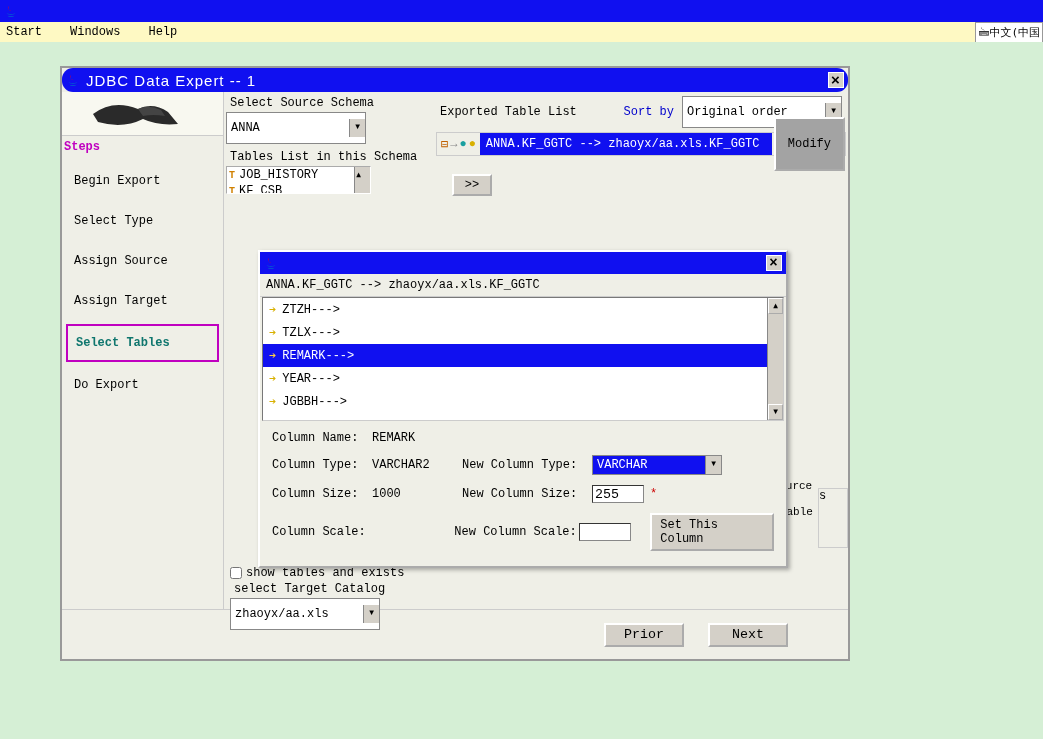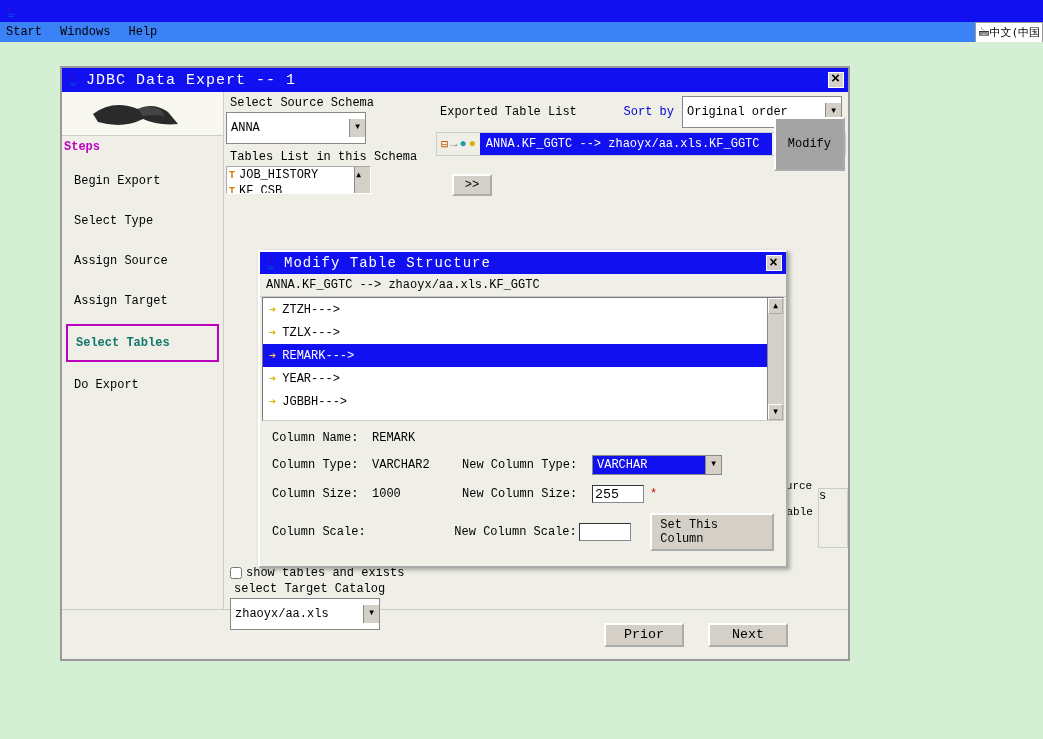--- a/index.html
+++ b/index.html
@@ -22,27 +22,27 @@
   font-family: "Courier New", monospace;
   font-size: 15px;
   letter-spacing: 1px;
 }
 .java-icon {
   width: 14px; height: 14px; margin-right: 6px;
   display: inline-flex; align-items: center; justify-content: center;
 }
 .java-icon svg { width: 14px; height: 14px; }
 .menubar {
-  background: #3b82f6;
+  background: #fef9c3;
   height: 21px;
   border-bottom: 1px solid #ccc;
   display: flex;
   align-items: center;
   padding: 0 6px;
-  gap: 18px;
+  gap: 28px;
   font-family: "Courier New", monospace;
 }
 .menubar span { cursor: pointer; }
 .lang-tag {
   position: absolute;
   right: 0; top: 22px;
   background: #fff;
   border: 1px solid #999;
   font-size: 11px;
   padding: 1px 2px;
@@ -59,23 +59,24 @@
   border: 2px solid #999;
   background: #efefe7;
 }
 .inner-titlebar {
   background: #1010f0;
   color: #fff;
   height: 24px;
   display: flex;
   align-items: center;
   padding: 0 4px;
-  font-family: Liberation Mono, monospace;
+  font-family: Liberation Sans, sans-serif;
   font-size: 15px;
   letter-spacing: 1px;
+  border-radius: 11px;
 }
 .inner-titlebar .close {
   margin-left: auto;
   background: #d4d0c8;
   color: #000;
   width: 16px; height: 16px;
   text-align: center;
   line-height: 14px;
   border: 1px solid #fff;
   font-weight: bold;
@@ -503,21 +504,20 @@
   </div>
 
   <div class="modal">
     <div class="modal-titlebar">
       <span class="java-icon">
         <svg viewBox="0 0 16 16">
             <path d="M5 2c2 2-1 3 1 5 1 1 3 0 3-2 0 3-4 3-4 0 0-1 1-2 0-3z" fill="#f00"></path>
             <path d="M3 10c0 2 10 2 10 0 0 3-10 3-10 0zm1 3c0 1 8 1 8 0 0 2-8 2-8 0z" fill="#06c"></path>
           </svg>
       </span>
-      <span>Modify Table Structure</span>
       <span class="close">×</span>
     </div>
     <div class="modal-path">ANNA.KF_GGTC --&gt; zhaoyx/aa.xls.KF_GGTC</div>
     <div class="modal-list">
       <div id="modal-rows">
           <div class="row">
             <span class="arr">➔</span>
             <span>ZTZH---&gt;</span>
           </div>
           <div class="row">

